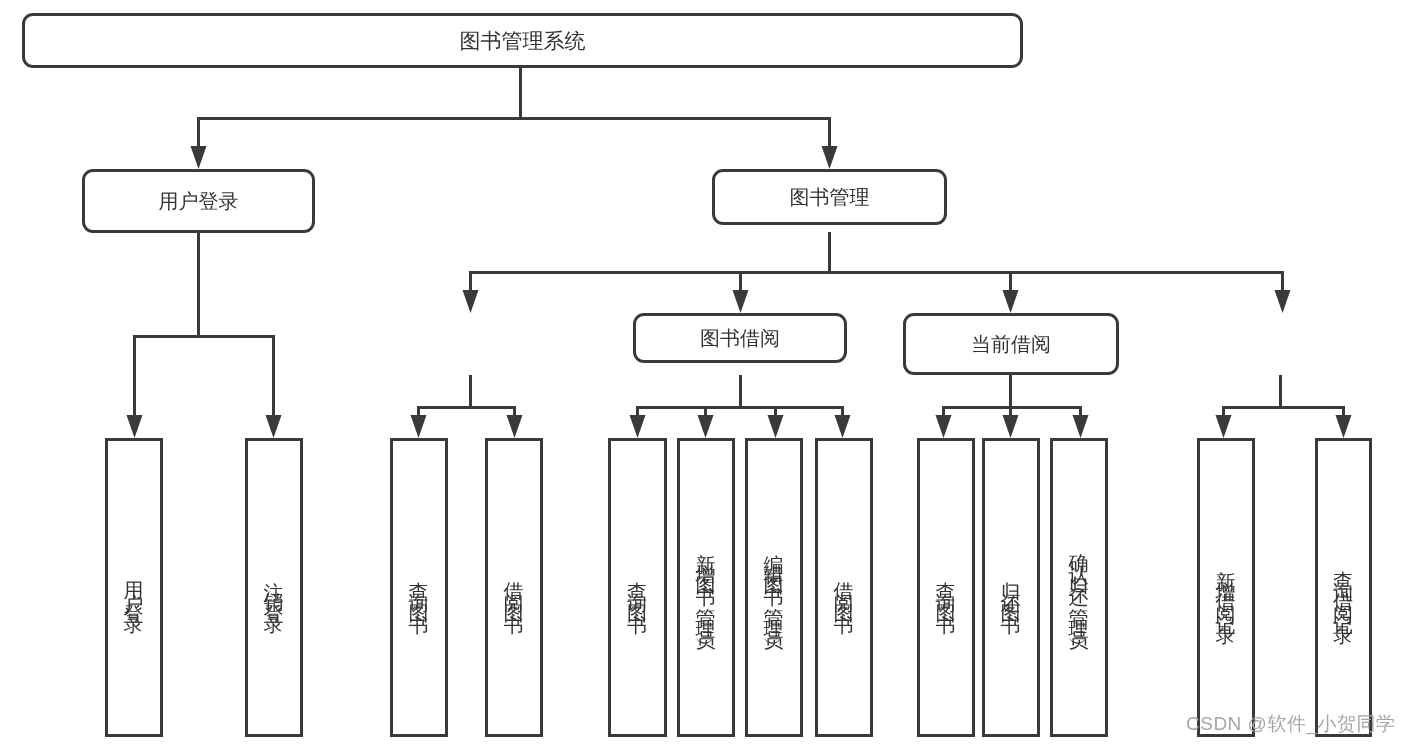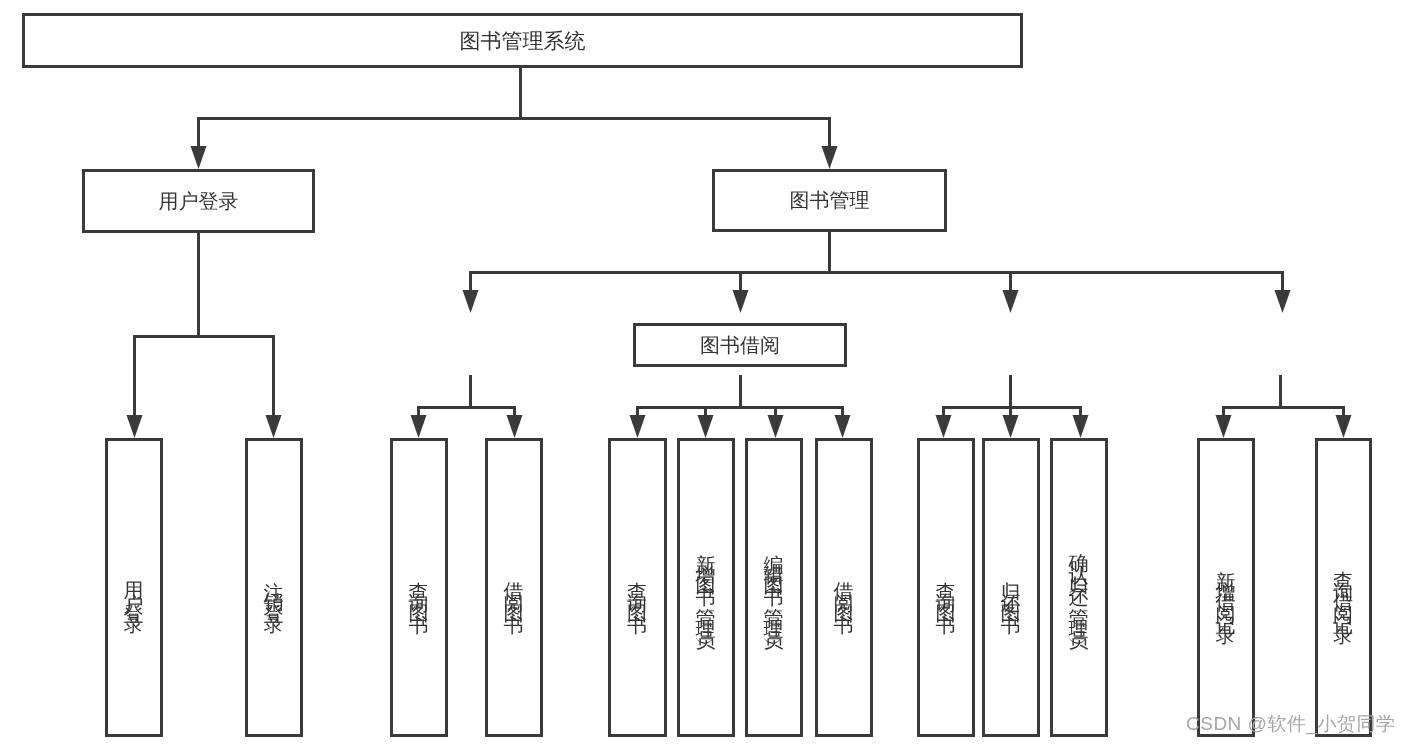--- a/index.html
+++ b/index.html
@@ -29,21 +29,21 @@
   .box {
     position: absolute;
     box-sizing: border-box;
     border: 3px solid var(--line, #3a3a3a);
     background: #ffffff;
     display: flex;
     align-items: center;
     justify-content: center;
     text-align: center;
   }
-  .hbox { font-size: 20px; }
+  .hbox { font-size: 20px; border-radius: 11px; }
   .hbox.root { font-size: 21px; }
   .vbox span {
     writing-mode: vertical-rl;
     font-size: 20px;
     letter-spacing: 11px;
     line-height: 1;
     white-space: nowrap;
   }
   .watermark {
     position: absolute;
@@ -83,26 +83,29 @@
     <path class="ah" d="M1223.5 438 l-8 -23 h16 z M1343.5 438 l-8 -23 h16 z"></path>
   </svg>
 
   <div class="box hbox root" style="left:22px;top:13px;width:1001px;height:55px">
     <span>图书管理系统</span>
   </div>
 
   <div class="box hbox" style="left:82px;top:169px;width:233px;height:64px">
     <span>用户登录</span>
   </div>
-  <div class="box hbox" style="left:712px;top:169px;width:235px;height:63px">
+  <div class="box hbox" style="left:712px;top:169px;width:235px;height:56px">
     <span>图书管理</span>
   </div>
 
-  <div class="box hbox" style="left:633px;top:323px;width:214px;height:44px">
+  <div class="box hbox" style="left:633px;top:313px;width:214px;height:50px">
     <span>图书借阅</span>
+  </div>
+  <div class="box hbox" style="left:903px;top:313px;width:216px;height:62px">
+    <span>当前借阅</span>
   </div>
 
   <div class="box vbox" style="left:105px;top:438px;width:58px;height:299px">
     <span>用户登录</span>
   </div>
   <div class="box vbox" style="left:245px;top:438px;width:58px;height:299px">
     <span>注销登录</span>
   </div>
   <div class="box vbox" style="left:390px;top:438px;width:58px;height:299px">
     <span>查询图书</span>

